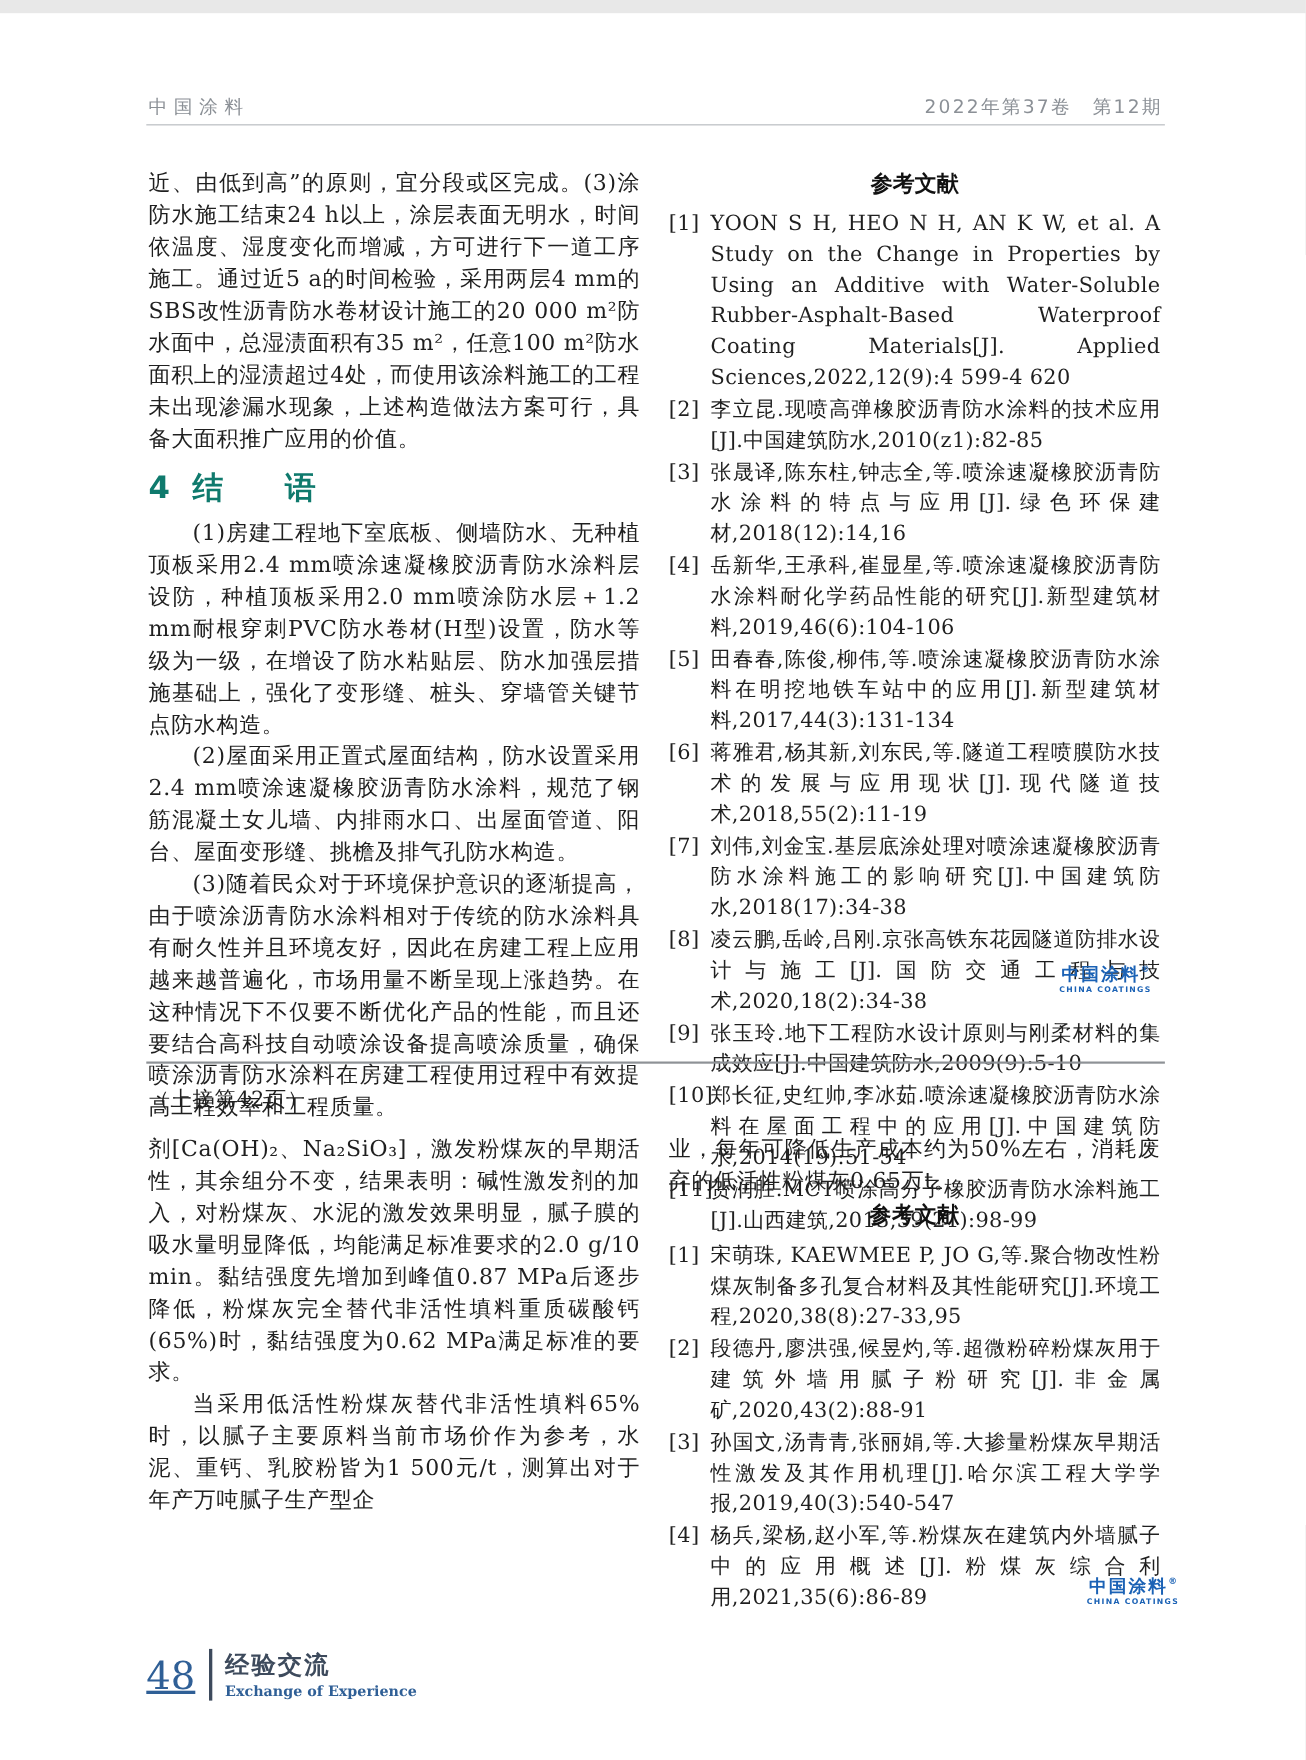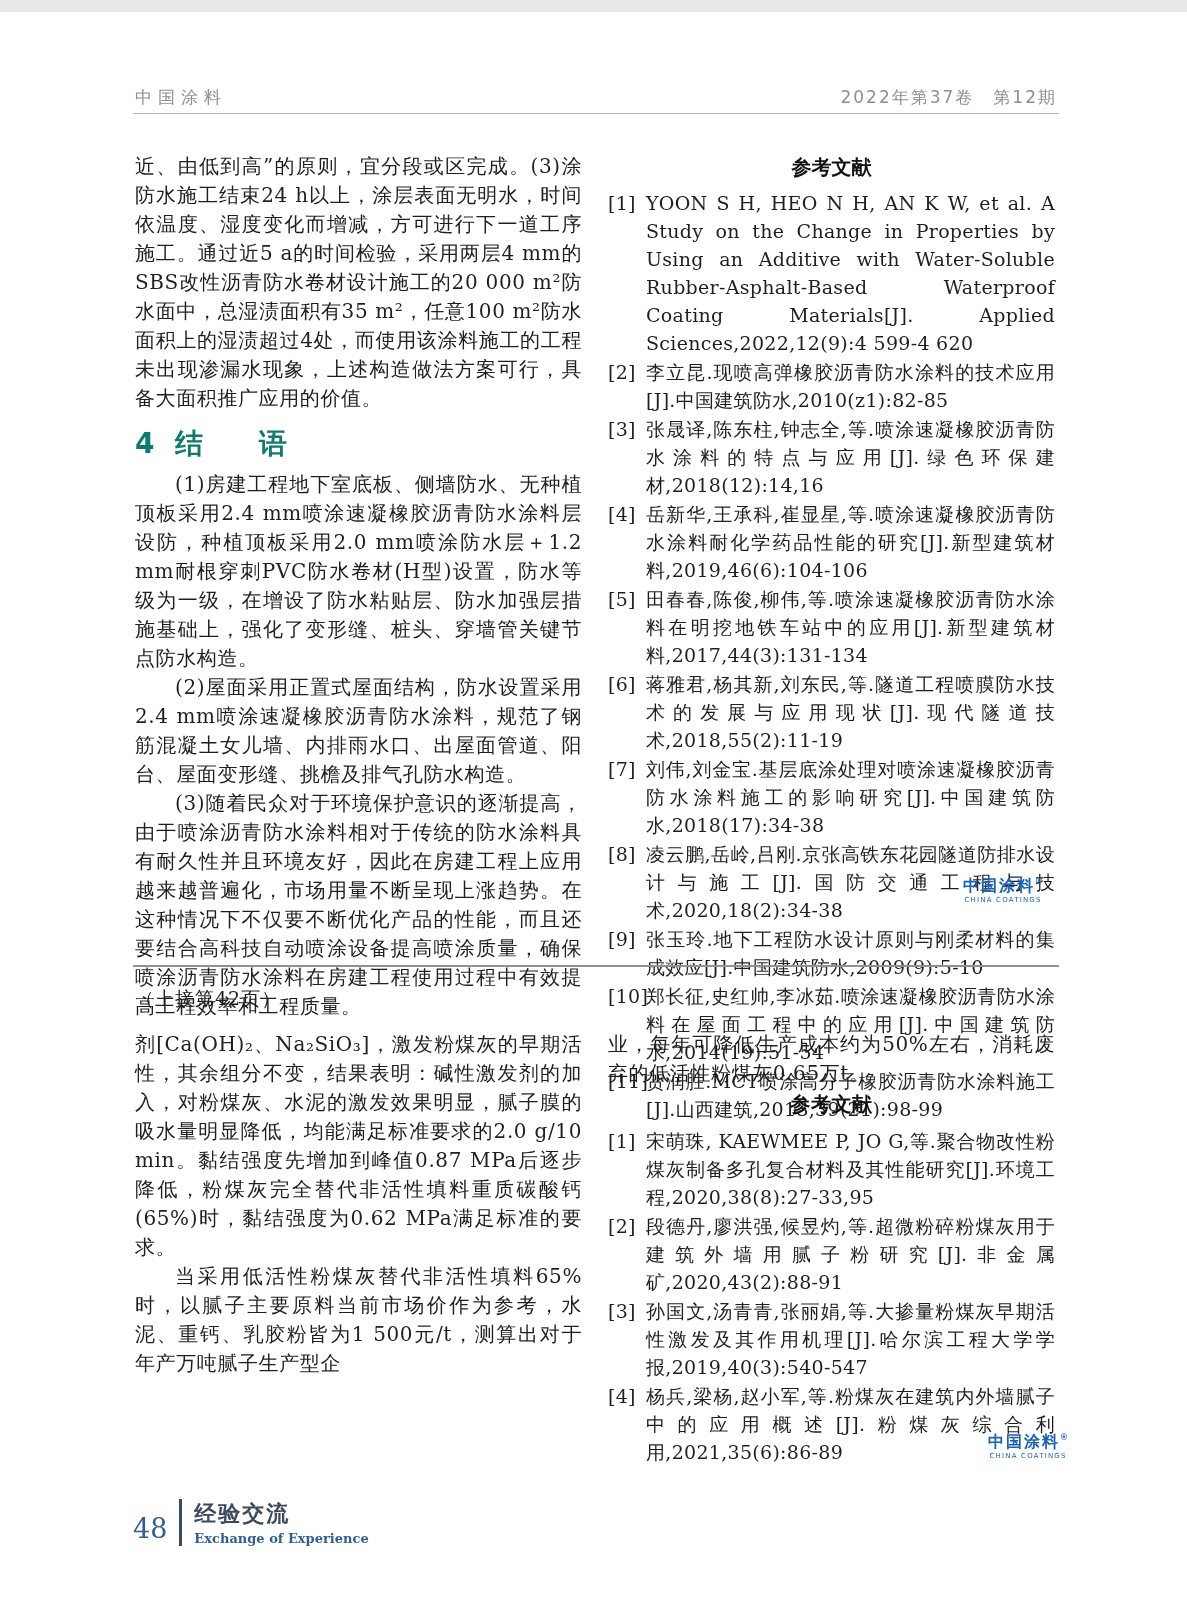--- a/index.html
+++ b/index.html
@@ -60,30 +60,31 @@
     position:absolute;left:135px;top:974px;
     font-size:19px;letter-spacing:1px;color:#1f1f1f;
   }
   
   .logo{position:absolute;text-align:center;line-height:1;
     font-family:"DejaVu Sans","Liberation Sans",sans-serif;color:#1b62b5;}
   .logo-1{left:963px;top:866px;}
   .logo-2{left:988px;top:1422px;}
   .logo .logo-cn{font-size:16px;font-weight:bold;letter-spacing:2px;white-space:nowrap;}
   .logo .logo-reg{font-size:8px;vertical-align:top;letter-spacing:0;}
-  .logo .logo-en{font-size:7px;font-weight:normal;letter-spacing:1.2px;margin-top:3px;white-space:nowrap;}
+  .logo .logo-en{font-size:7px;font-weight:bold;letter-spacing:1.2px;margin-top:3px;white-space:nowrap;}
   
   .footer{
     position:absolute;left:133px;top:1487px;
     display:flex;align-items:stretch;gap:12px;
   }
   .footer .page-num{
-    font-size:27px;color:#2f5f96;align-self:flex-end;
+    font-size:35px;color:#2f5f96;align-self:flex-end;
     font-family:"DejaVu Serif","Liberation Serif",serif;
     padding-bottom:2px;
+    text-decoration:underline;
   }
   .footer .footer-block{
     border-left:3px solid #3d4a5c;padding-left:12px;
   }
   .footer .section-cn{
     font-family:"DejaVu Sans","Liberation Sans",sans-serif;
     font-weight:bold;font-size:22px;color:#3d4a5c;letter-spacing:2px;
   }
   .footer .section-en{
     font-family:"DejaVu Serif","Liberation Serif",serif;

